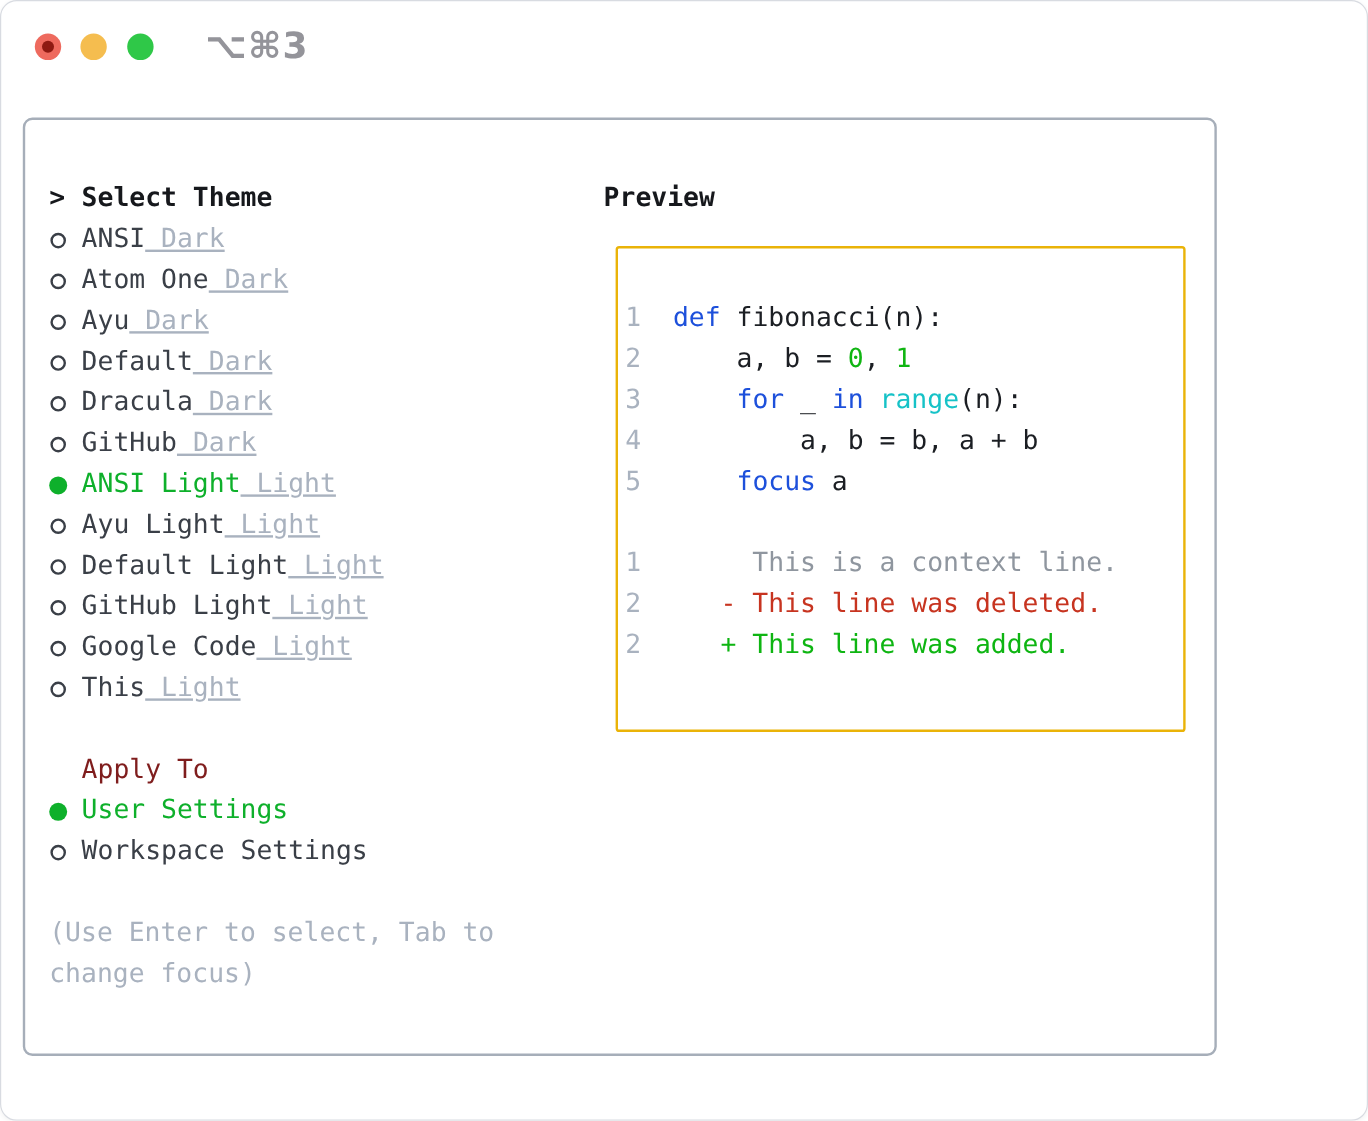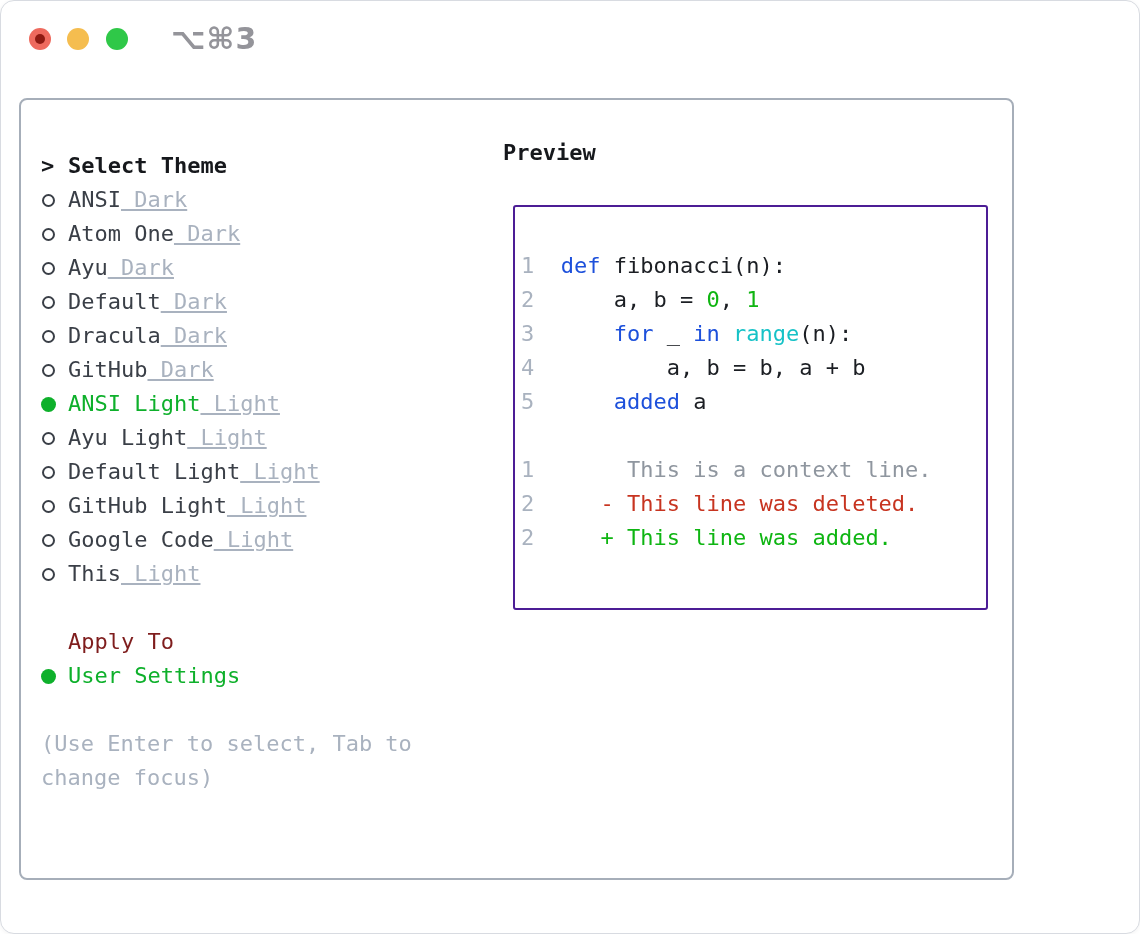--- a/index.html
+++ b/index.html
@@ -29,23 +29,23 @@
   .circle.filled{width:15px;height:15px;border:none;background:#0eb02b;margin-left:0;}
   .bold{font-weight:bold;color:#16181c;}
   .t-name{color:#3a3f47;text-align:center;}
   .t-variant{color:#a9b2bf;text-decoration:underline;}
   .selected .t-name{color:#0eb02b;}
   .header-plain{color:#7f1d1d;}
   .hint{color:#a9b2bf;}
   .blank-row{height:34px;}
 
   
-  .preview-header{position:absolute;left:482px;top:36px;}
+  .preview-header{position:absolute;left:482px;top:49px;}
   .preview-box{position:absolute;left:492px;top:105px;width:475px;height:405px;box-sizing:border-box;
-               border:2px solid #4c1d95;border-radius:3px;background:#ffffff;
+               border:2px solid #eab308;border-radius:3px;background:#ffffff;
                padding:42px 6px 0 6px;overflow:hidden;}
   .pline{height:34px;line-height:34px;font-size:22px;white-space:pre;}
   .tk-num{color:#a9b2bf;}
   .tk-plain{color:#1b1e23;}
   .tk-kw{color:#1d50db;}
   .tk-fn{color:#16c2c7;}
   .tk-grn{color:#10b512;}
   .tk-ctx{color:#8f969f;}
   .tk-del{color:#c73420;}
   .tk-add{color:#0eb512;}
@@ -85,37 +85,38 @@
           <div class="row"><span class="marker"><span class="circle"></span></span><span class="t-name">Google Code</span><span class="t-variant"> Light</span></div>
           <div class="row"><span class="marker"><span class="circle"></span></span><span class="t-name">This</span><span class="t-variant"> Light</span></div>
         </div>
       <div class="blank-row"></div>
       <div class="row">
         <span class="marker"></span>
         <span class="header-plain">Apply To</span>
       </div>
       <div id="apply-list">
           <div class="row selected"><span class="marker"><span class="circle filled"></span></span><span class="t-name">User Settings</span></div>
+          <div class="row"><span class="marker"><span class="circle"></span></span><span class="t-name">Workspace Settings</span></div>
         </div>
       <div class="blank-row"></div>
       <div id="hint">
           <div class="row hint">(Use Enter to select, Tab to</div>
           <div class="row hint">change focus)</div>
         </div>
     </div>
 
     <div class="row preview-header">
       <span class="bold">Preview</span>
     </div>
     <div class="preview-box" id="preview-box">
         <div class="pline"><span class="tk-num">1</span><span class="tk-plain">  </span><span class="tk-kw">def</span><span class="tk-plain"> fibonacci(n):</span></div>
         <div class="pline"><span class="tk-num">2</span><span class="tk-plain">      a, b = </span><span class="tk-grn">0</span><span class="tk-plain">, </span><span class="tk-grn">1</span></div>
         <div class="pline"><span class="tk-num">3</span><span class="tk-plain">      </span><span class="tk-kw">for</span><span class="tk-plain"> _ </span><span class="tk-kw">in</span><span class="tk-plain"> </span><span class="tk-fn">range</span><span class="tk-plain">(n):</span></div>
         <div class="pline"><span class="tk-num">4</span><span class="tk-plain">          a, b = b, a + b</span></div>
-        <div class="pline"><span class="tk-num">5</span><span class="tk-plain">      </span><span class="tk-kw">added</span><span class="tk-plain"> a</span></div>
+        <div class="pline"><span class="tk-num">5</span><span class="tk-plain">      </span><span class="tk-kw">focus</span><span class="tk-plain"> a</span></div>
         <div class="pline"></div>
         <div class="pline"><span class="tk-num">1</span><span class="tk-ctx">       This is a context line.</span></div>
         <div class="pline"><span class="tk-num">2</span><span class="tk-del">     - This line was deleted.</span></div>
         <div class="pline"><span class="tk-num">2</span><span class="tk-add">     + This line was added.</span></div>
       </div>
 
   </div>
 </div>
 
 </body></html>

